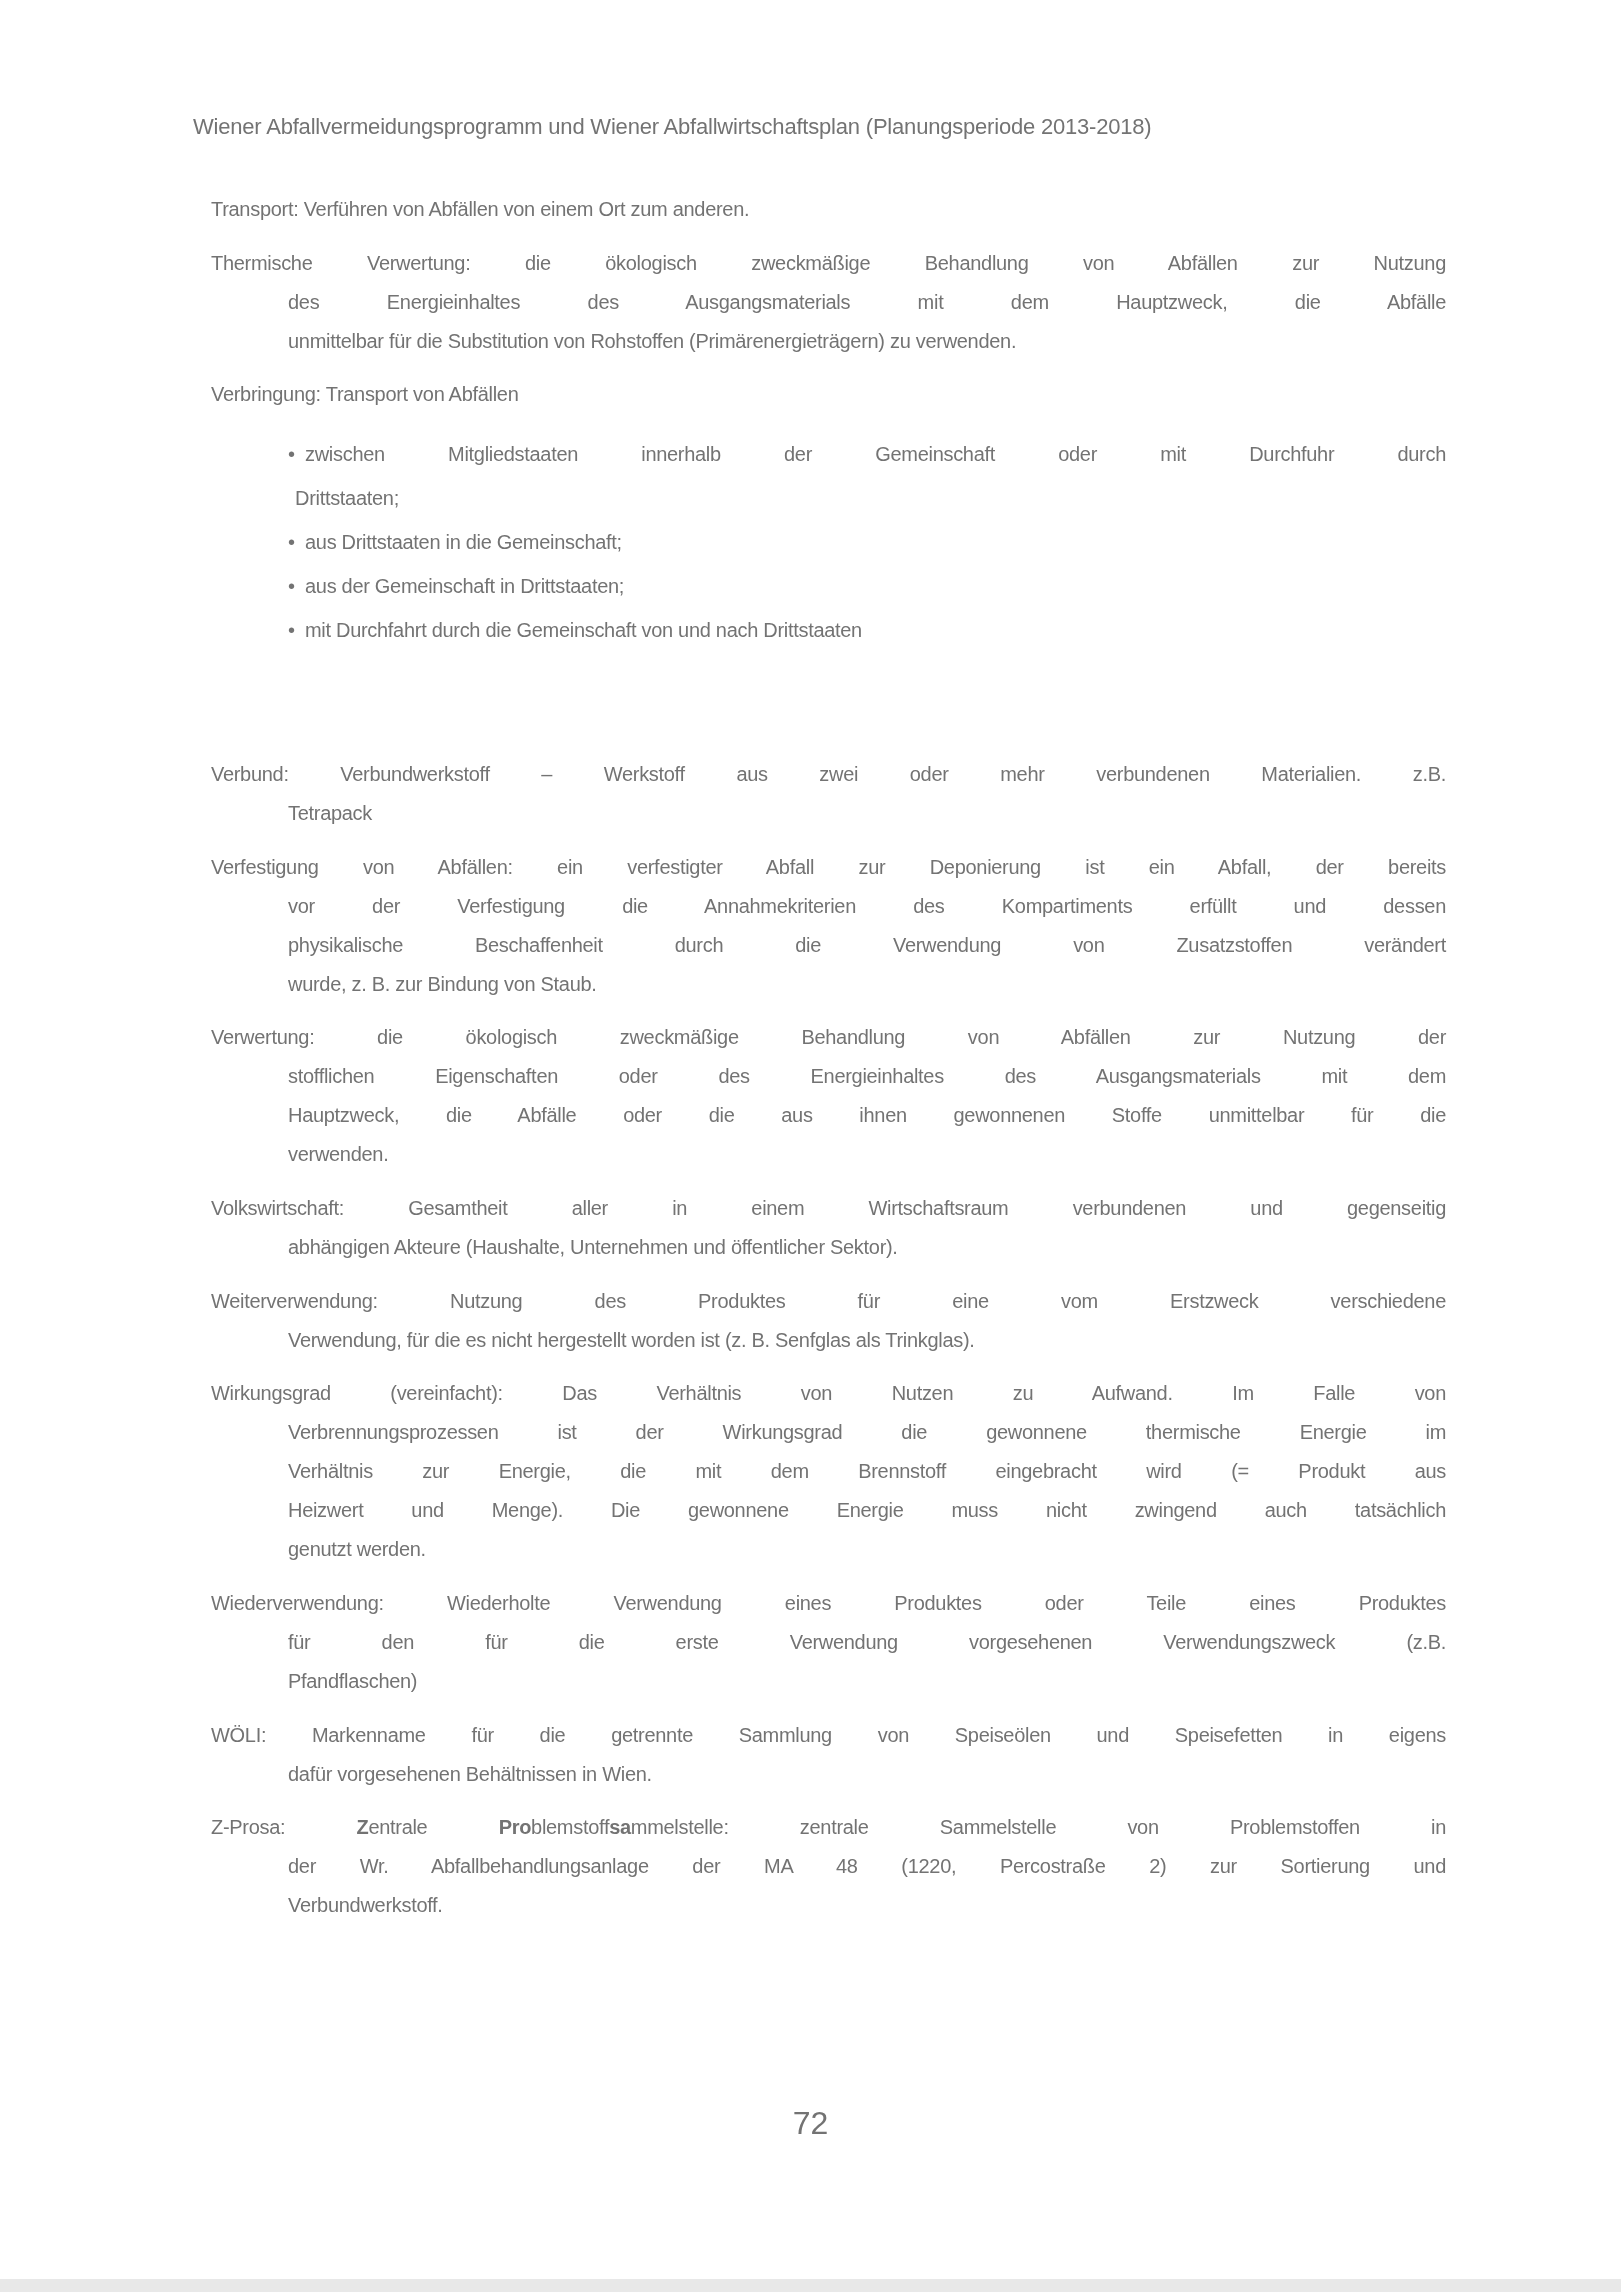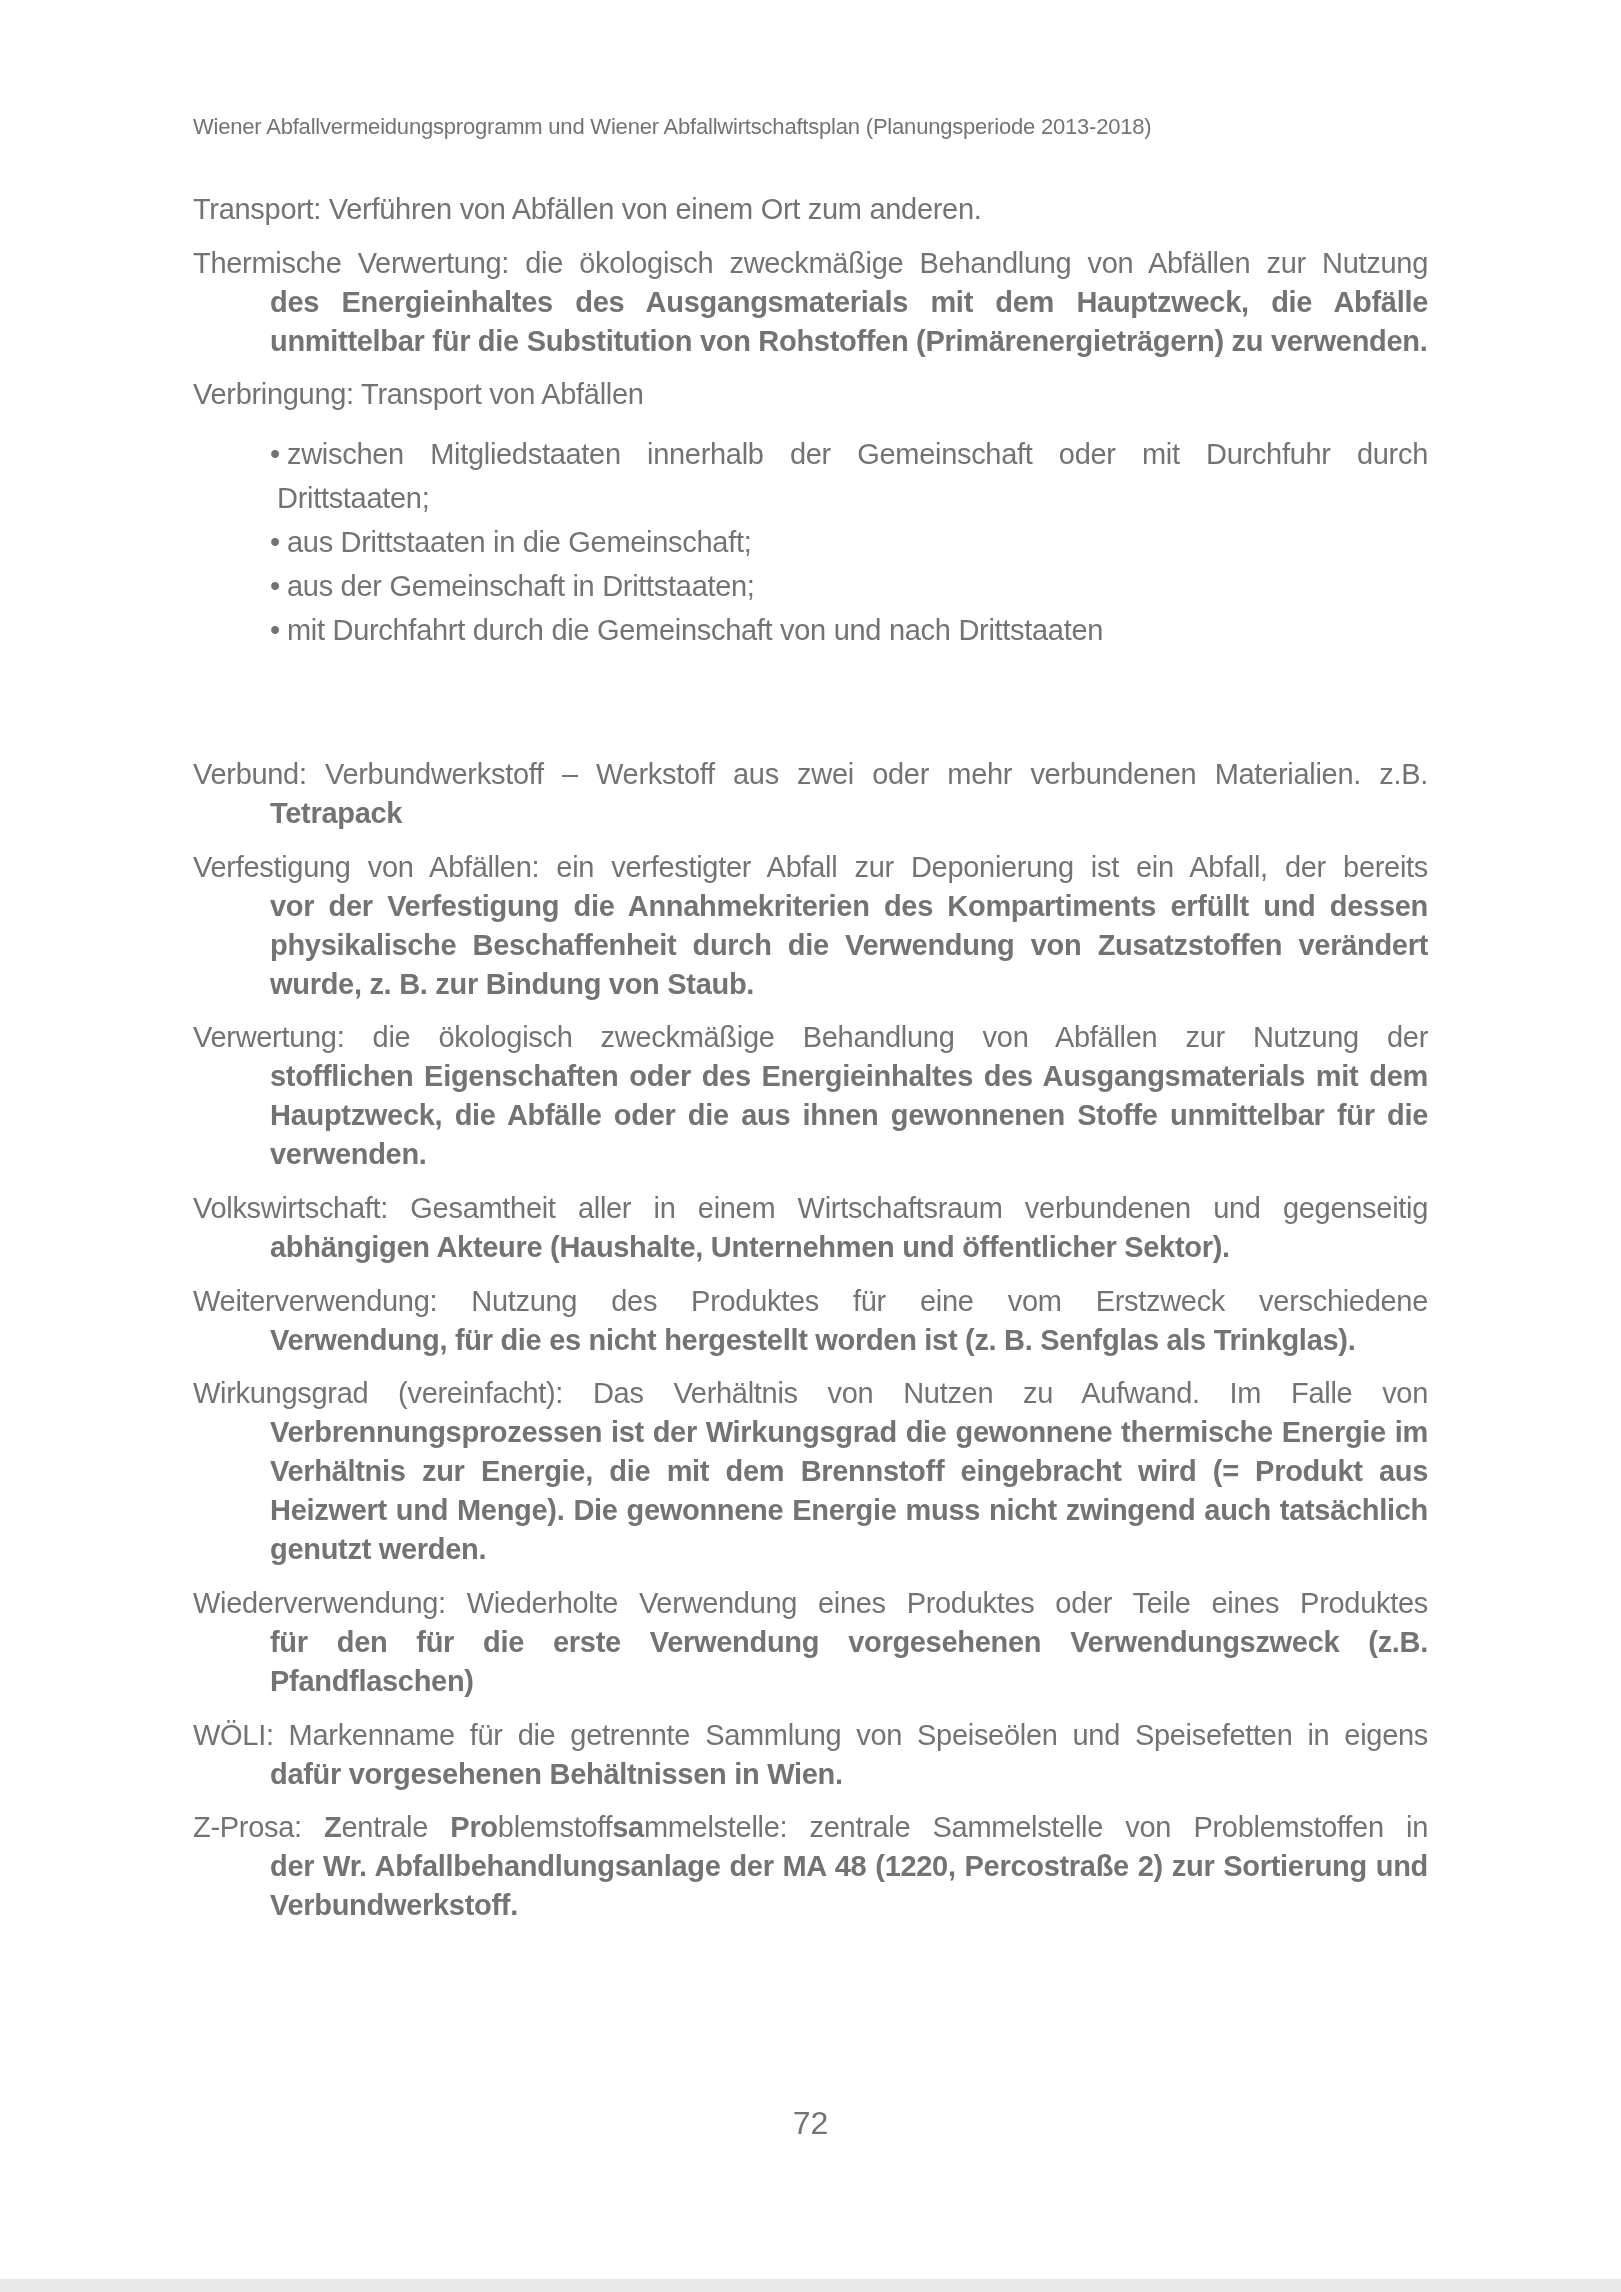--- a/index.html
+++ b/index.html
@@ -14,31 +14,31 @@
   }
   .header{
     position:absolute;
     left:193px;top:114px;
     font-size:22px;
     letter-spacing:-0.2px;
     white-space:nowrap;
   }
   .content{
     position:absolute;
-    left:193px;top:190px;
+    left:211px;top:190px;
     width:1235px;
-    font-size:29px;
+    font-size:20px;
     line-height:39px;
     letter-spacing:-0.3px;
   }
   .para{margin:14.7px 0 0 0;}
   .para:first-child{margin-top:0;}
   .para.gap-before{margin-top:103px;}
   .line{min-height:39px;}
-  .line.cont{padding-left:77px;font-weight:bold;}
+  .line.cont{padding-left:77px;}
   .jl{text-align:justify;text-align-last:justify;}
   .ll{text-align:left;text-align-last:left;}
   .bullets{margin-top:17.6px;line-height:44px;}
   .bullet-first{position:relative;padding-left:94px;}
   .bullet-first .dot{position:absolute;left:77px;}
   .bullet-cont{padding-left:84px;}
   .b{font-weight:bold;}
   .footer{
     position:absolute;
     top:2105px;left:0;width:100%;

